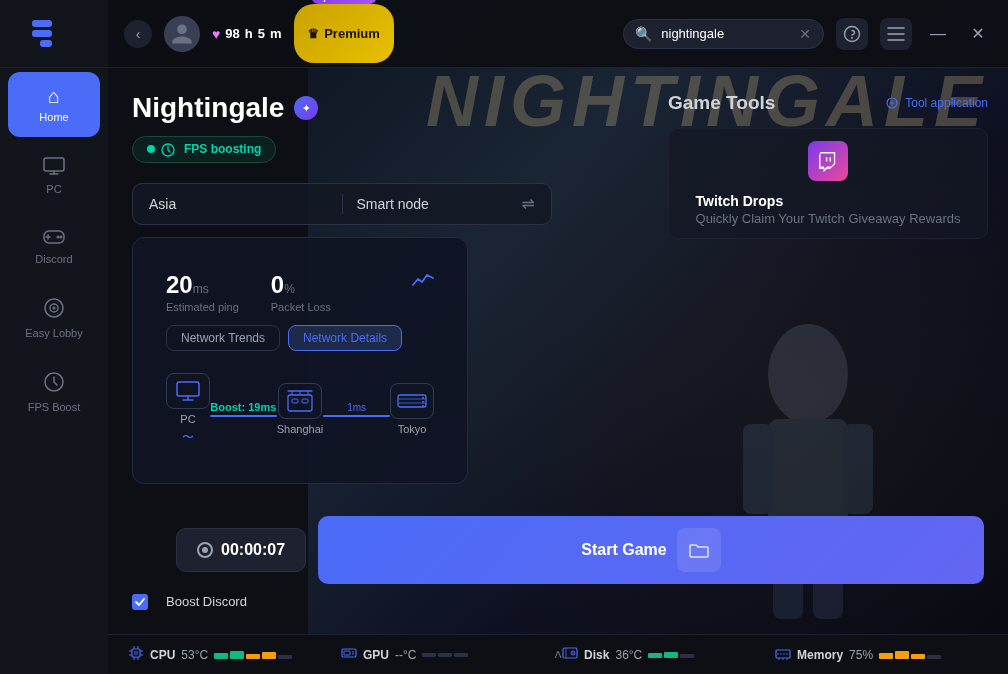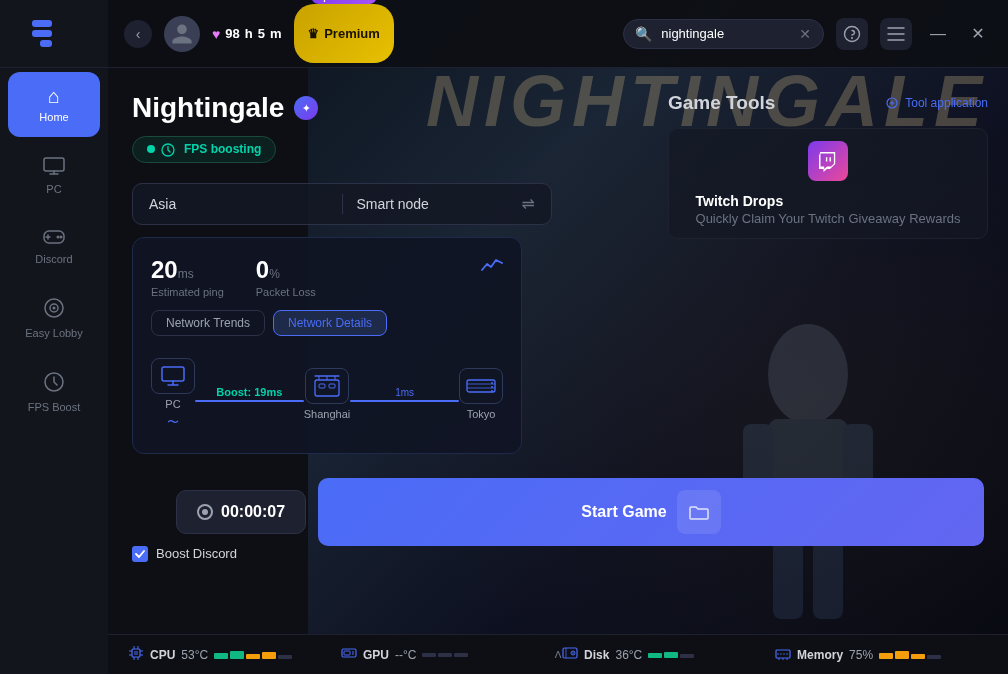--- a/index.html
+++ b/index.html
@@ -317,23 +317,23 @@
       color: #6b7280;
       font-size: 16px;
       cursor: pointer;
     }
 
     
     .stats-panel {
       background: rgba(15,20,35,0.9);
       border: 1px solid #1e2a4a;
       border-radius: 12px;
-      padding: 18px;
-      width: 390px;
-      margin-bottom: 24px;
+      padding: 33px;
+      width: 336px;
+      margin-bottom: 32px;
     }
     .stats-row {
       display: flex;
       align-items: flex-start;
       gap: 32px;
       margin-bottom: 12px;
     }
     .stat-item {}
     .stat-value {
       font-size: 24px;
@@ -481,21 +481,22 @@
       border-radius: 8px;
       display: flex; align-items: center; justify-content: center;
       font-size: 18px;
       cursor: pointer;
     }
 
     
     .boost-discord-row {
       display: flex;
       align-items: center;
-      gap: 8px;
+      gap: 18px;
+      margin-top: 10px;
     }
     .checkbox-custom {
       width: 16px; height: 16px;
       background: #4a6cf7;
       border-radius: 3px;
       display: flex; align-items: center; justify-content: center;
       cursor: pointer;
     }
     .boost-label {
       font-size: 13px;

